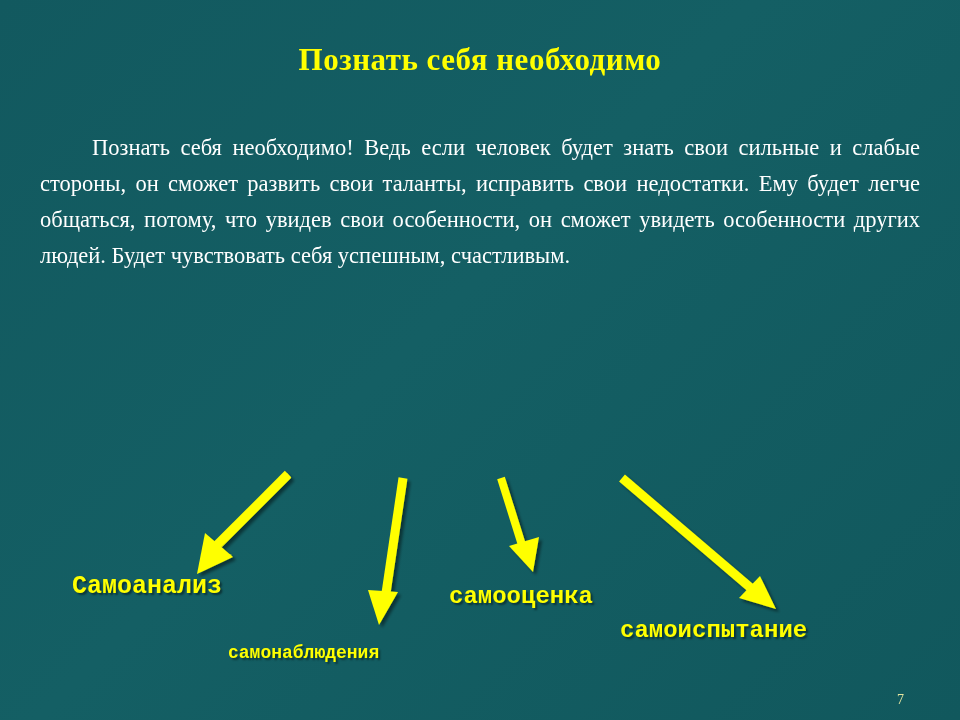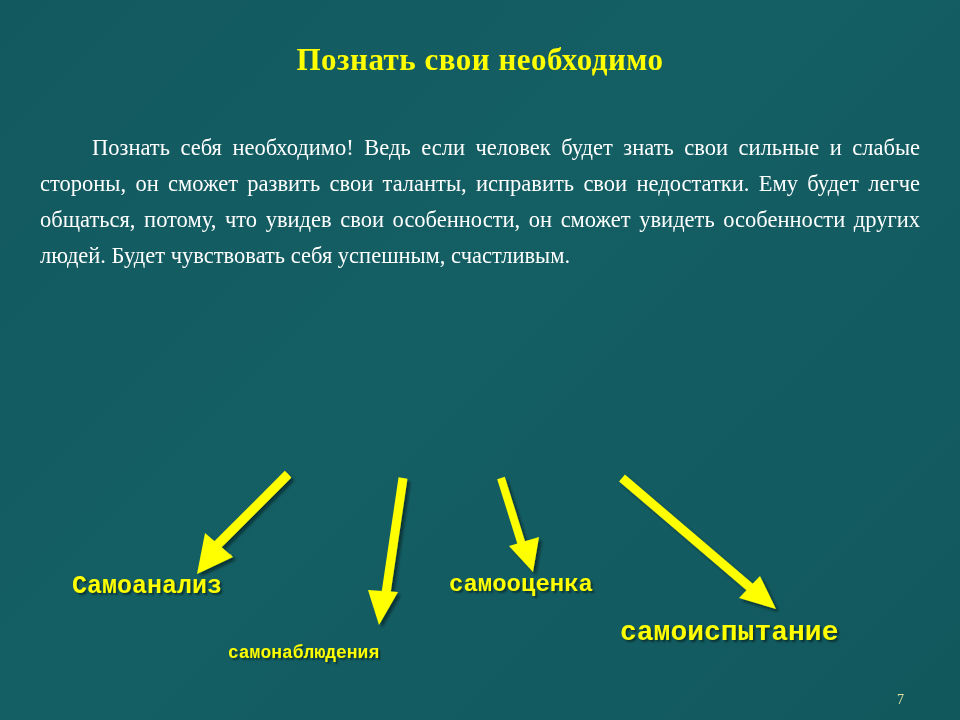--- a/index.html
+++ b/index.html
@@ -64,43 +64,43 @@
   .terms span {
     position: absolute;
     color: #ffff00;
     font-weight: bold;
     font-family: Liberation Mono, monospace;
     text-shadow: 2px 2px 2px rgba(0,0,0,0.45);
     white-space: nowrap;
   }
   .term-1 { left: 72px;  top: 572px; font-size: 25px; }
   .term-2 { left: 228px; top: 643px; font-size: 18px; }
-  .term-3 { left: 449px; top: 571px; font-size: 24px; text-align: right; }
-  .term-4 { left: 620px; top: 617px; font-size: 28px; }
+  .term-3 { left: 449px; top: 583px; font-size: 24px; text-align: right; }
+  .term-4 { left: 620px; top: 617px; font-size: 24px; }
 
   .arrows {
     position: absolute;
     inset: 0;
     pointer-events: none;
   }
   .page-number {
     position: absolute;
     right: 56px;
     bottom: 12px;
     color: #e6e6a0;
     font-size: 14px;
     font-family: "Liberation Serif", serif;
   }
 </style>
 </head>
 <body>
 
 <div class="slide">
 
-  <div class="title">Познать свои  необходимо</div>
+  <div class="title">Познать себя  необходимо</div>
 
   <div class="body-text">
     <p>Познать себя необходимо! Ведь если человек будет знать свои сильные и слабые стороны, он сможет развить свои таланты, исправить свои недостатки. Ему будет легче общаться, потому, что увидев свои особенности, он  сможет  увидеть  особенности  других людей. Будет чувствовать себя успешным, счастливым.</p>
   </div>
 
 
   <svg class="arrows" width="960" height="720" viewBox="0 0 960 720">
     <defs>
       <filter id="sh" x="-40%" y="-40%" width="200%" height="200%">
         <feDropShadow dx="3" dy="3" stdDeviation="1.6" flood-color="#000000" flood-opacity="0.45"></feDropShadow>

